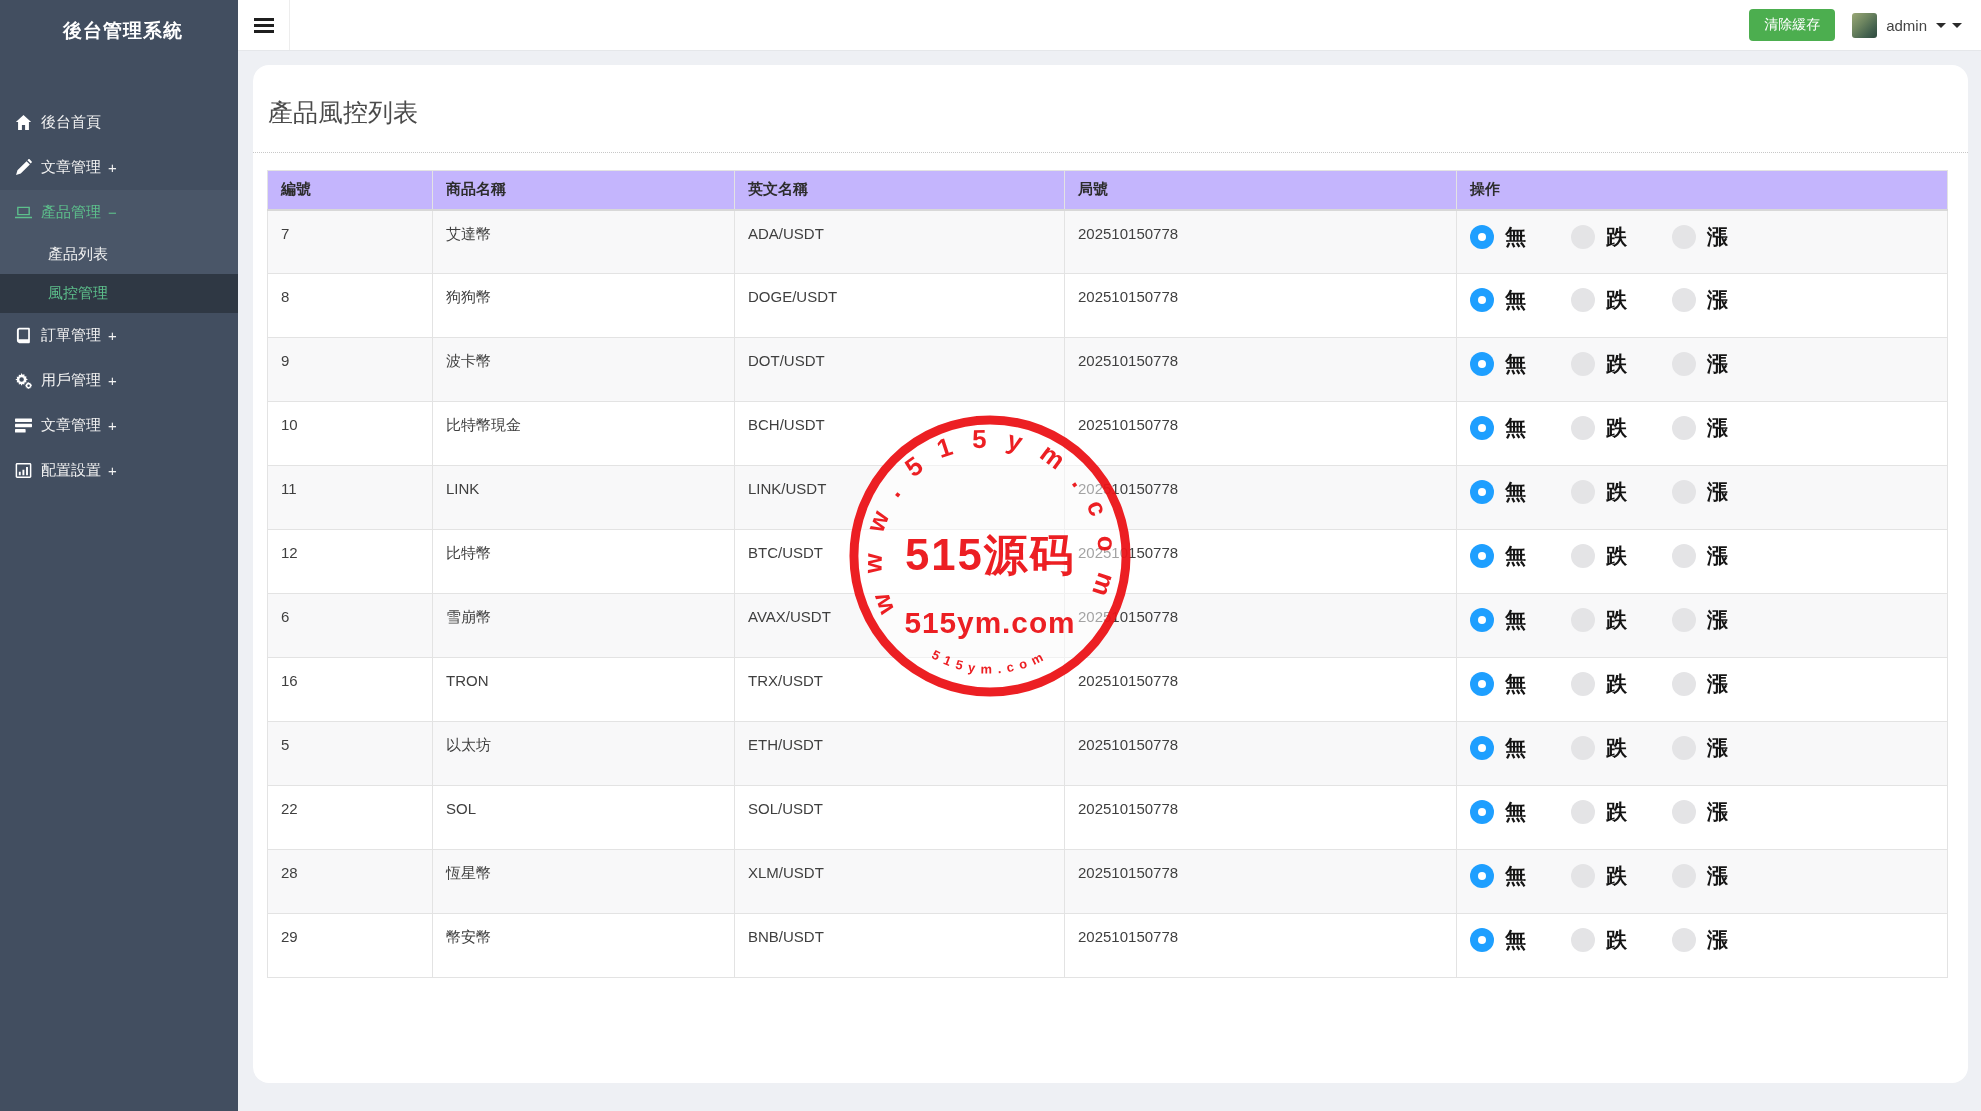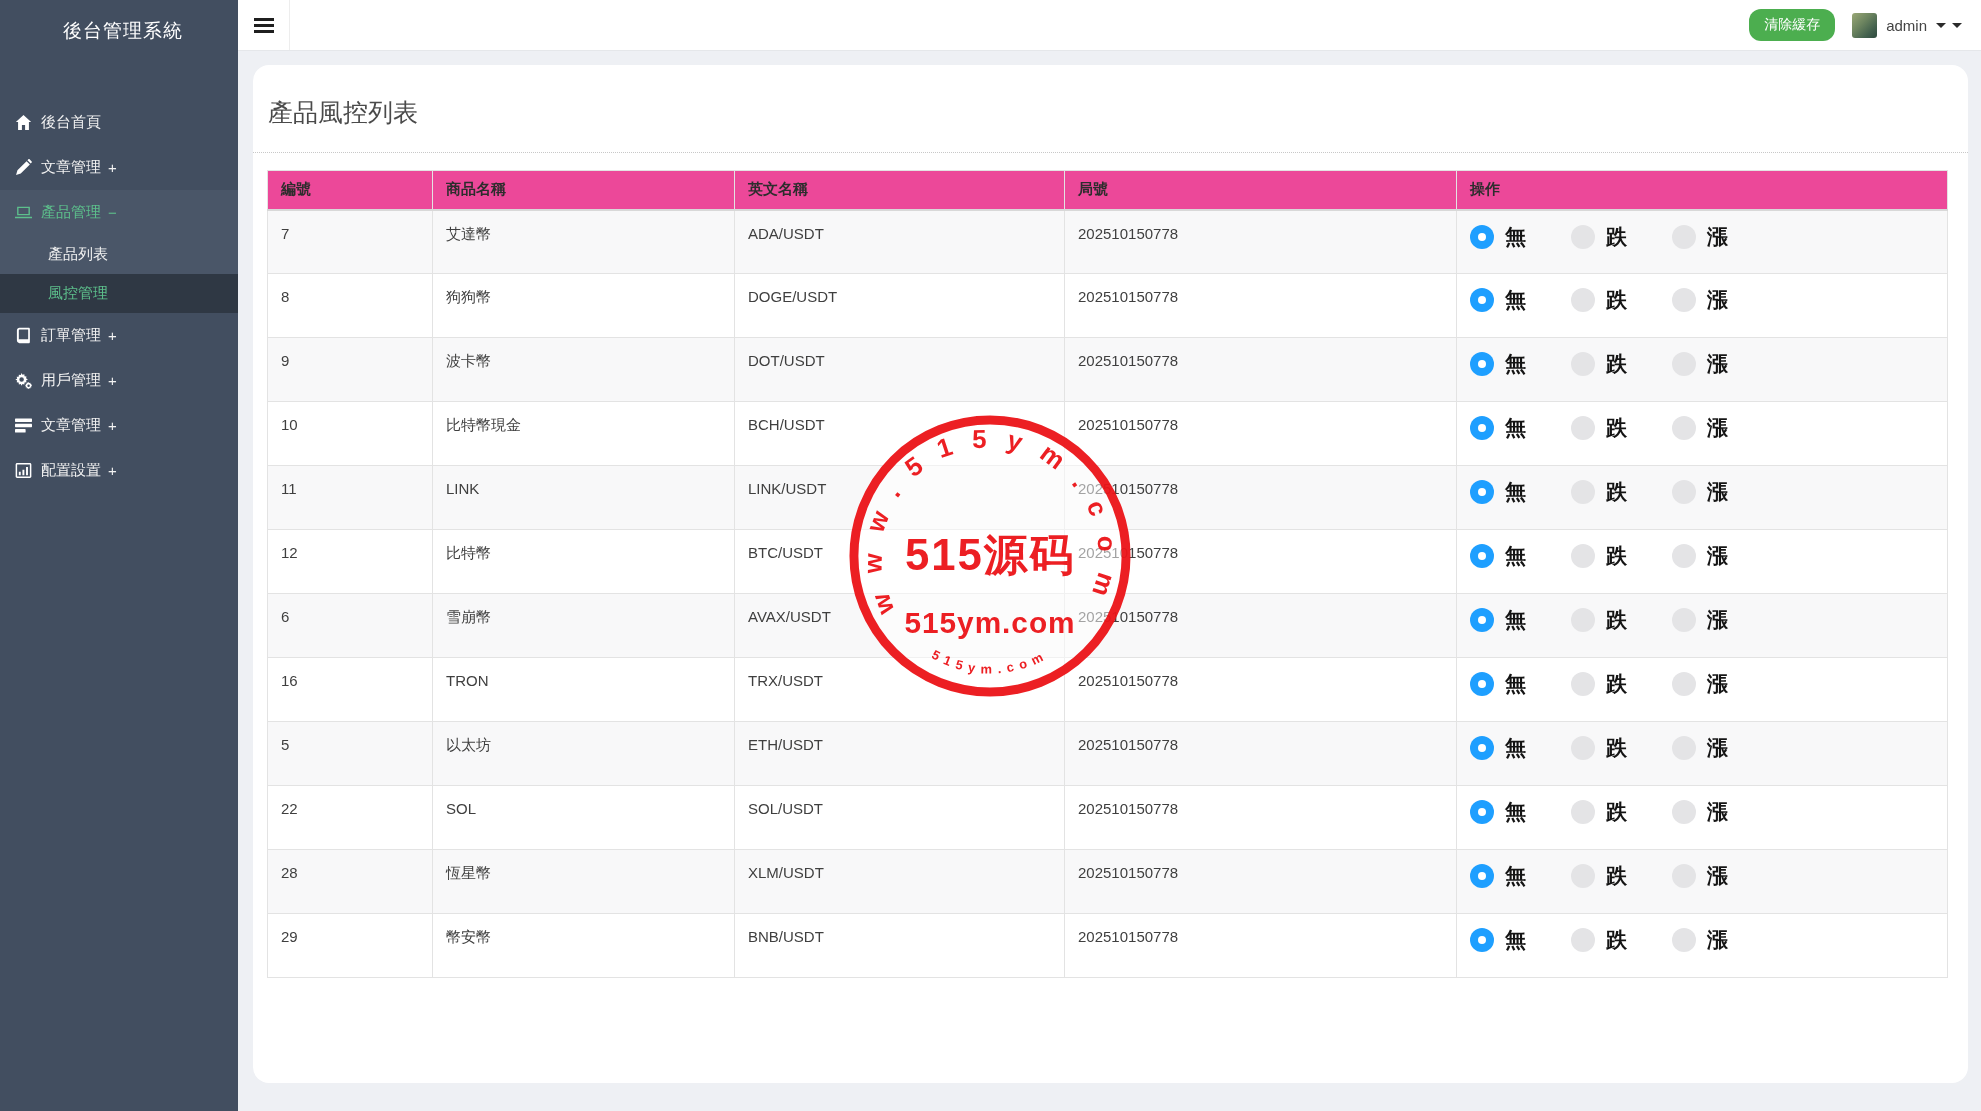--- a/index.html
+++ b/index.html
@@ -4,47 +4,47 @@
 <style>
   html,body{margin:0;padding:0;}
   body{
     width:1981px;height:1111px;position:relative;overflow:hidden;
     background:#eef0f4;
     font-family:"Liberation Sans","DejaVu Sans",sans-serif;
     -webkit-font-smoothing:antialiased;
   }
   
   .sidebar{position:absolute;left:0;top:0;width:238px;height:1111px;background:#424e60;z-index:6;}
-  .brand{height:62px;line-height:62px;text-align:center;font-size:19px;font-weight:normal;color:#fff;letter-spacing:1px;padding-left:8px;}
+  .brand{height:62px;line-height:62px;text-align:center;font-size:19px;font-weight:bold;color:#fff;letter-spacing:1px;padding-left:8px;}
   .menu{margin-top:38px;}
   .menu-item{display:flex;align-items:center;height:45px;padding-left:14px;font-size:15px;color:#f2f2f2;cursor:pointer;box-sizing:border-box;}
   .menu-item .mi-icon{width:18px;height:17px;margin-right:9px;display:inline-flex;align-items:center;justify-content:center;flex:none;}
   .menu-item .mi-icon svg{width:17px;height:17px;fill:#fff;}
   .menu-item.group-head{background:#4a5668;color:#5dc08c;}
   .menu-item.group-head .mi-icon svg{fill:#5dc08c;}
   .menu-item.sub,.menu-item.sub-active{height:39px;padding-left:48px;background:#4a5668;}
   .menu-item.sub-active{background:#2f3844;color:#5dc08c;}
   .mi-suffix{margin-left:7px;font-size:15px;}
   
   .topbar{position:absolute;left:238px;right:0;top:0;height:50px;background:#fff;border-bottom:1px solid #e5e7ea;display:flex;align-items:center;z-index:5;}
   .hamburger{width:52px;height:50px;border:none;border-right:1px solid #ededed;background:#fff;display:flex;flex-direction:column;justify-content:center;align-items:center;gap:3px;cursor:pointer;padding:0;}
   .hamburger span{width:20px;height:3px;background:#1f1f1f;display:block;}
   .topbar-right{margin-left:auto;display:flex;align-items:center;padding-right:19px;}
-  .clear-cache-btn{background:#4cae4f;color:#fff;border:none;border-radius:12px;height:32px;padding:0 15px;font-size:14px;cursor:pointer;margin-right:17px;font-family:inherit;}
+  .clear-cache-btn{background:#4cae4f;color:#fff;border:none;border-radius:4px;height:32px;padding:0 15px;font-size:14px;cursor:pointer;margin-right:17px;font-family:inherit;}
   .avatar{width:25px;height:25px;border-radius:3px;margin-right:9px;cursor:pointer;
     background:linear-gradient(135deg,#9aa876 0%,#6d8560 40%,#42604d 75%,#2e4a3e 100%);}
   .admin-name{font-size:15px;color:#444;margin-right:9px;cursor:pointer;}
   .caret{width:0;height:0;border-left:5px solid transparent;border-right:5px solid transparent;border-top:5px solid #2b2b2b;margin-left:6px;cursor:pointer;}
   
   .content-card{position:absolute;left:253px;top:65px;width:1715px;height:1018px;background:#fff;border-radius:16px;z-index:2;}
   .card-title{margin:0;padding:31px 15px 23px 15px;font-size:25px;font-weight:500;color:#4a4a4a;border-bottom:1px dotted #c8c8c8;}
   
   .risk-table{border-collapse:collapse;margin:17px 20px 0 14px;width:1681px;table-layout:fixed;background:#fff;font-size:15px;color:#3f3f3f;}
   .risk-table th,.risk-table td{border:1px solid #e3e3e3;}
-  .risk-table thead th{height:39px;padding:0 13px;text-align:left;font-weight:bold;font-size:15px;color:#2d2d2d;background:#ec4899;border-bottom:2px solid #d8d8d8;box-sizing:border-box;}
+  .risk-table thead th{height:39px;padding:0 13px;text-align:left;font-weight:bold;font-size:15px;color:#2d2d2d;background:#c4b5fd;border-bottom:2px solid #d8d8d8;box-sizing:border-box;}
   .risk-table tbody td{height:64px;padding:14px 13px;vertical-align:top;box-sizing:border-box;}
   .risk-table tbody tr:nth-child(odd){background:#f8f8f9;}
   td.op-cell{padding-top:15px;}
   .radio-opt{display:inline-flex;align-items:center;margin-right:45px;cursor:pointer;}
   .radio{width:24px;height:24px;border-radius:50%;background:#e4e4e6;display:inline-block;margin-right:11px;position:relative;flex:none;}
   .radio.checked{background:#1e9fff;}
   .radio.checked::after{content:"";position:absolute;left:8px;top:8px;width:8px;height:8px;border-radius:50%;background:#fff;}
   .radio-label{font-size:21px;font-weight:bold;color:#141414;line-height:24px;}
   
   .stamp{position:absolute;left:845px;top:411px;width:290px;height:290px;z-index:20;pointer-events:none;opacity:.95;}

